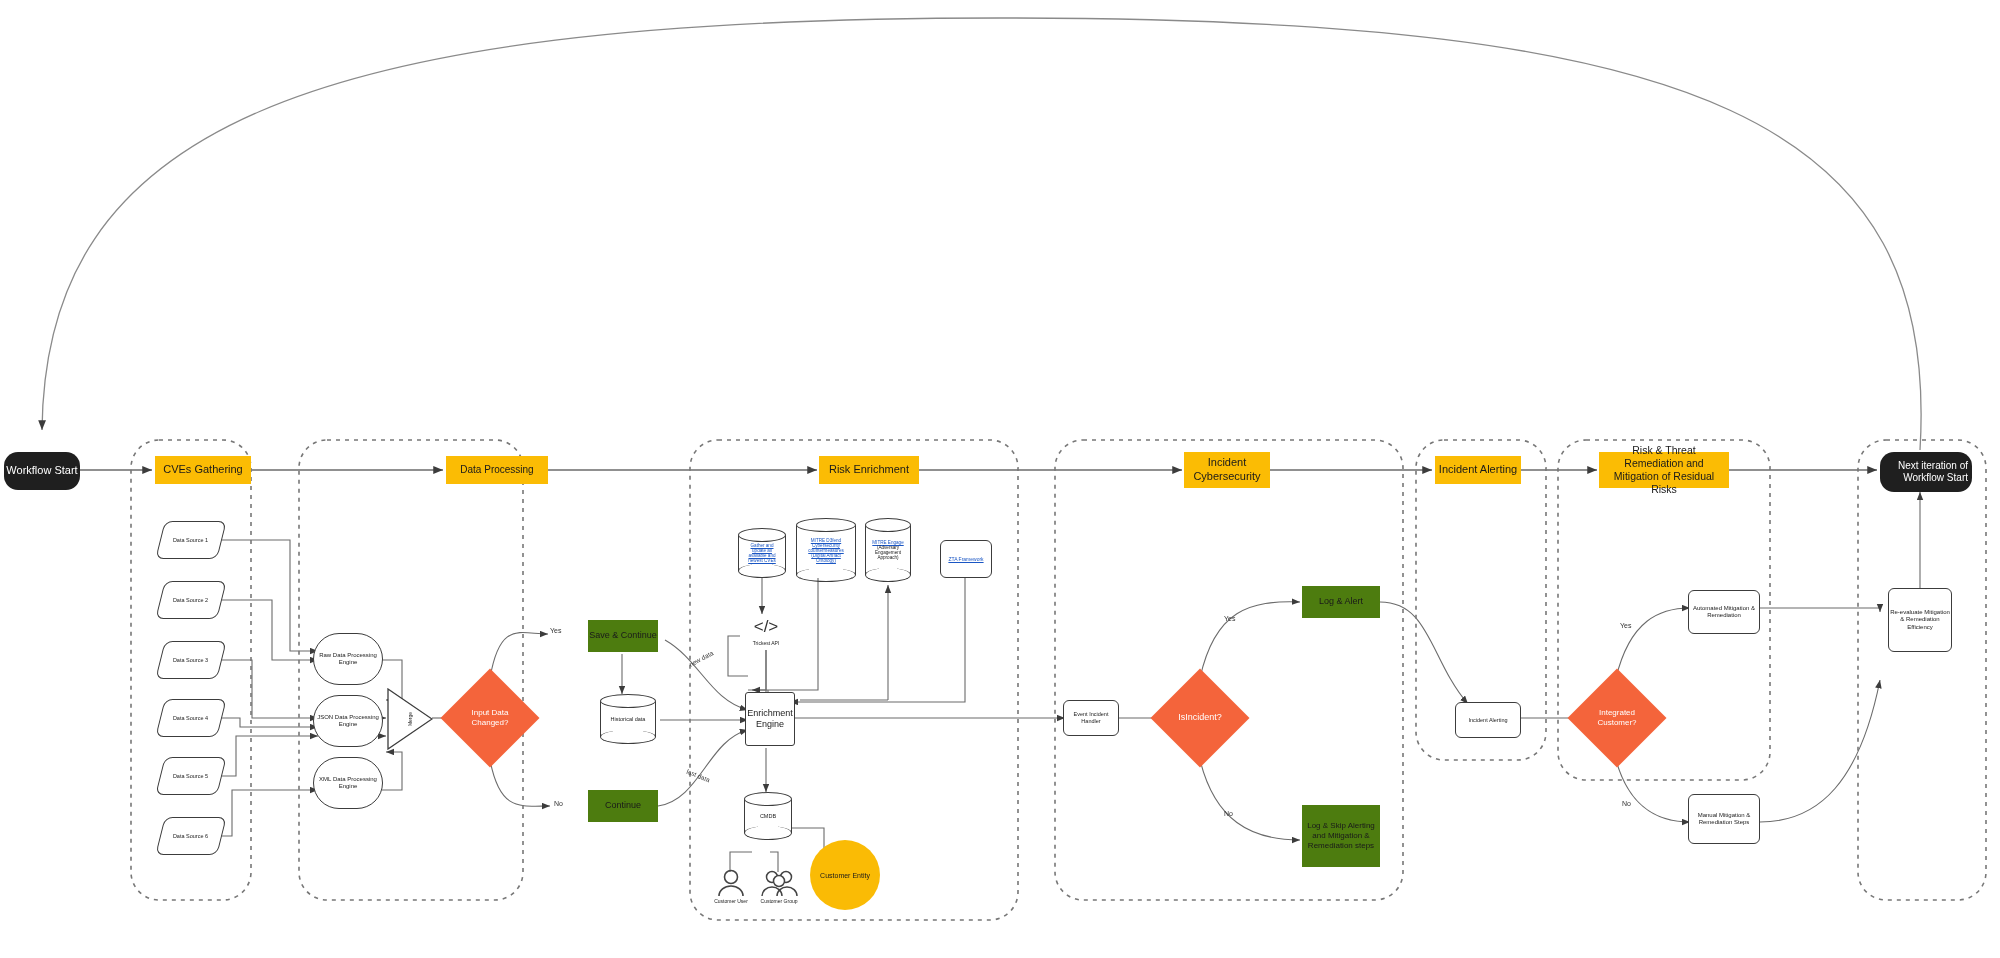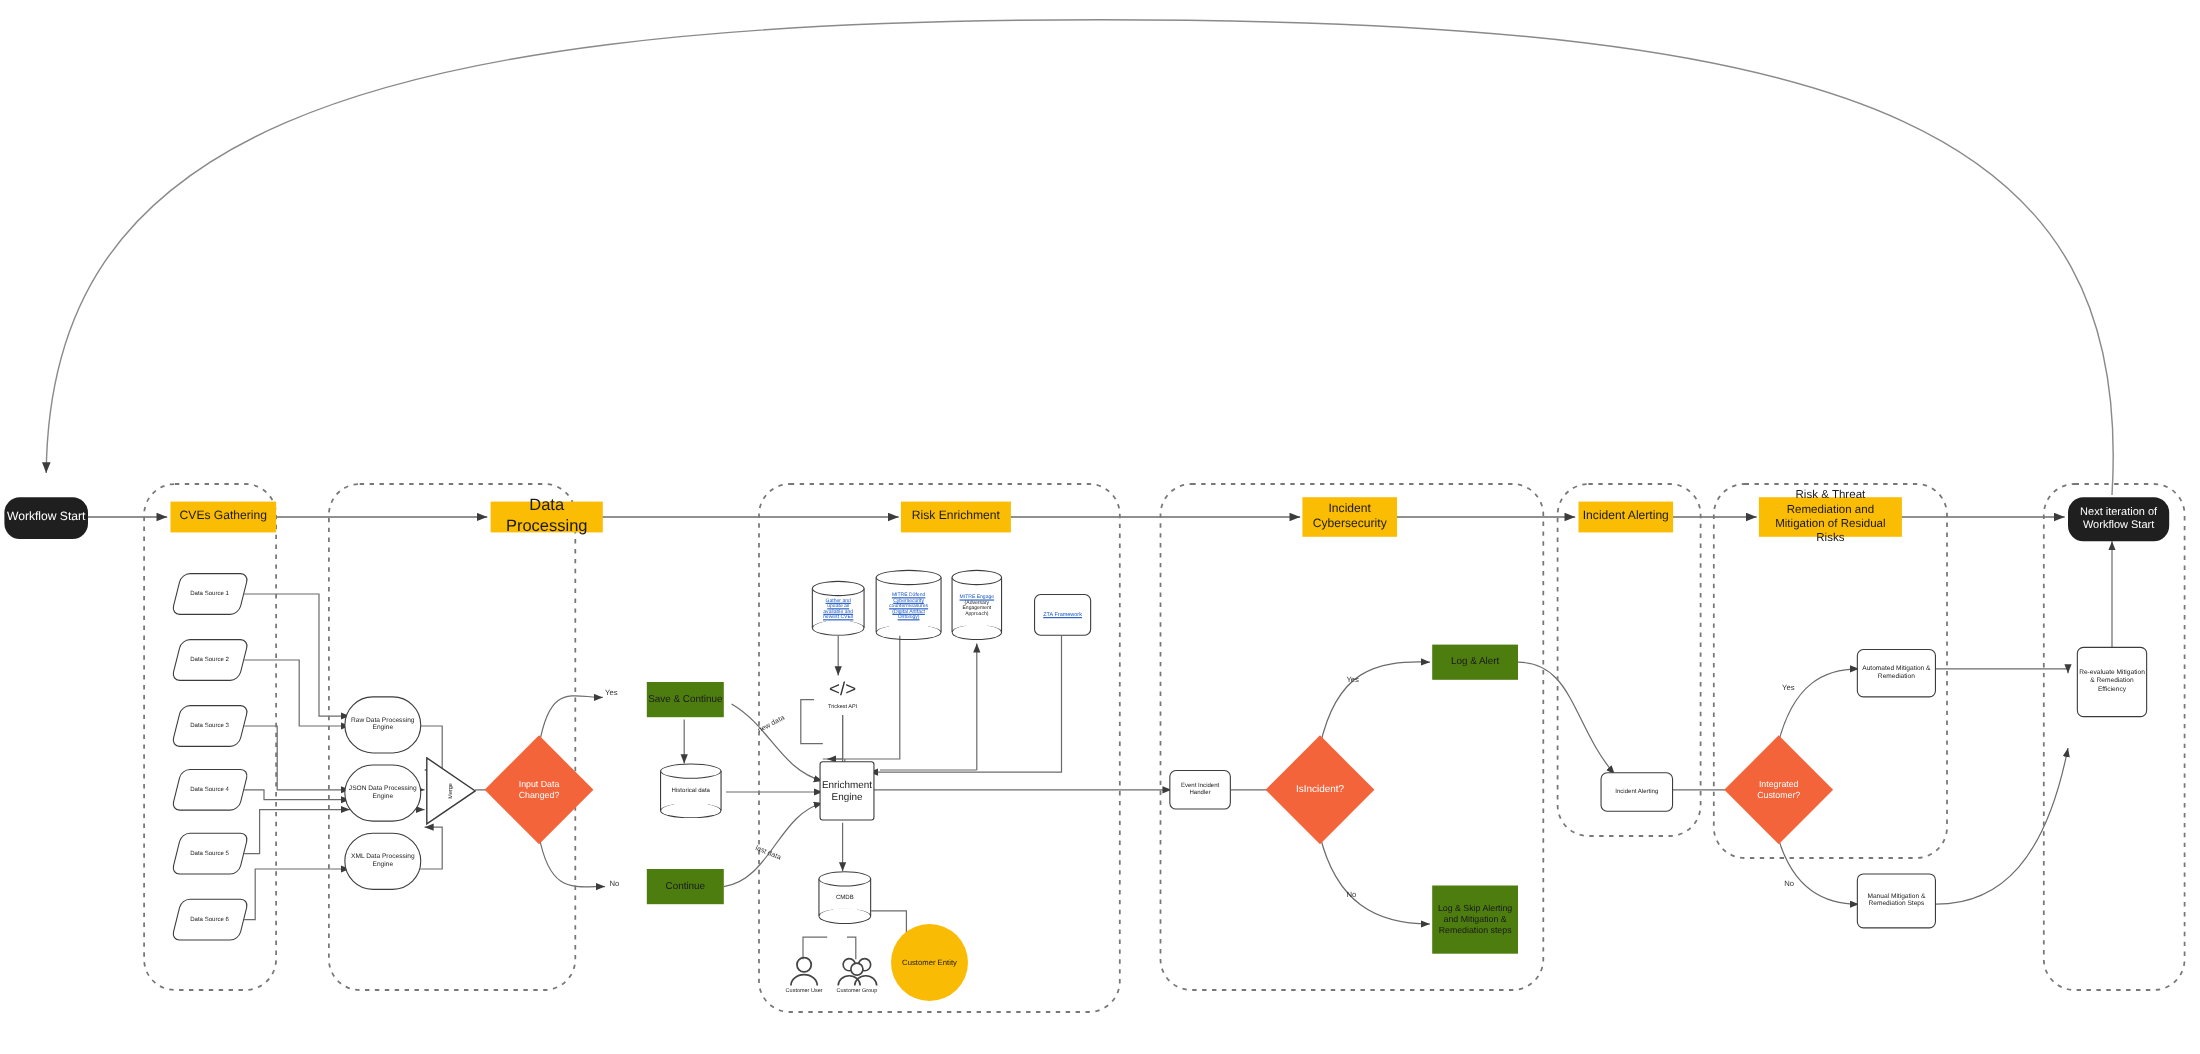--- a/index.html
+++ b/index.html
@@ -185,28 +185,28 @@
       <rect x="1416" y="440" width="130" height="320" rx="28"></rect>
       <rect x="1558" y="440" width="212" height="340" rx="28"></rect>
       <rect x="1858" y="440" width="128" height="460" rx="28"></rect>
     </g>
   </svg>
 
   <div class="node terminator" style="left:4px; top:452px; width:76px; height:38px; font-size:11px;">
     <span>Workflow Start</span>
   </div>
 
-  <div class="node terminator" style="left:1880px; top:452px; width:92px; height:40px; font-size:10px; padding:0 4px;">
+  <div class="node terminator" style="left:1880px; top:452px; width:92px; height:40px; font-size:10px; padding:0 4px;text-align:right;">
     <span>Next iteration of Workflow Start</span>
   </div>
 
   <div class="node phase" style="left:155px; top:456px; width:96px; height:28px; font-size:11px;">
     <span>CVEs Gathering</span>
   </div>
-  <div class="node phase" style="left:446px; top:456px; width:102px; height:28px; font-size:15px;">
+  <div class="node phase" style="left:446px; top:456px; width:102px; height:28px; font-size:10px;">
     <span>Data Processing</span>
   </div>
   <div class="node phase" style="left:819px; top:456px; width:100px; height:28px; font-size:11px;">
     <span>Risk Enrichment</span>
   </div>
   <div class="node phase" style="left:1184px; top:452px; width:86px; height:36px; font-size:11px;">
     <span>Incident Cybersecurity</span>
   </div>
   <div class="node phase" style="left:1435px; top:456px; width:86px; height:28px; font-size:11px;">
     <span>Incident Alerting</span>

